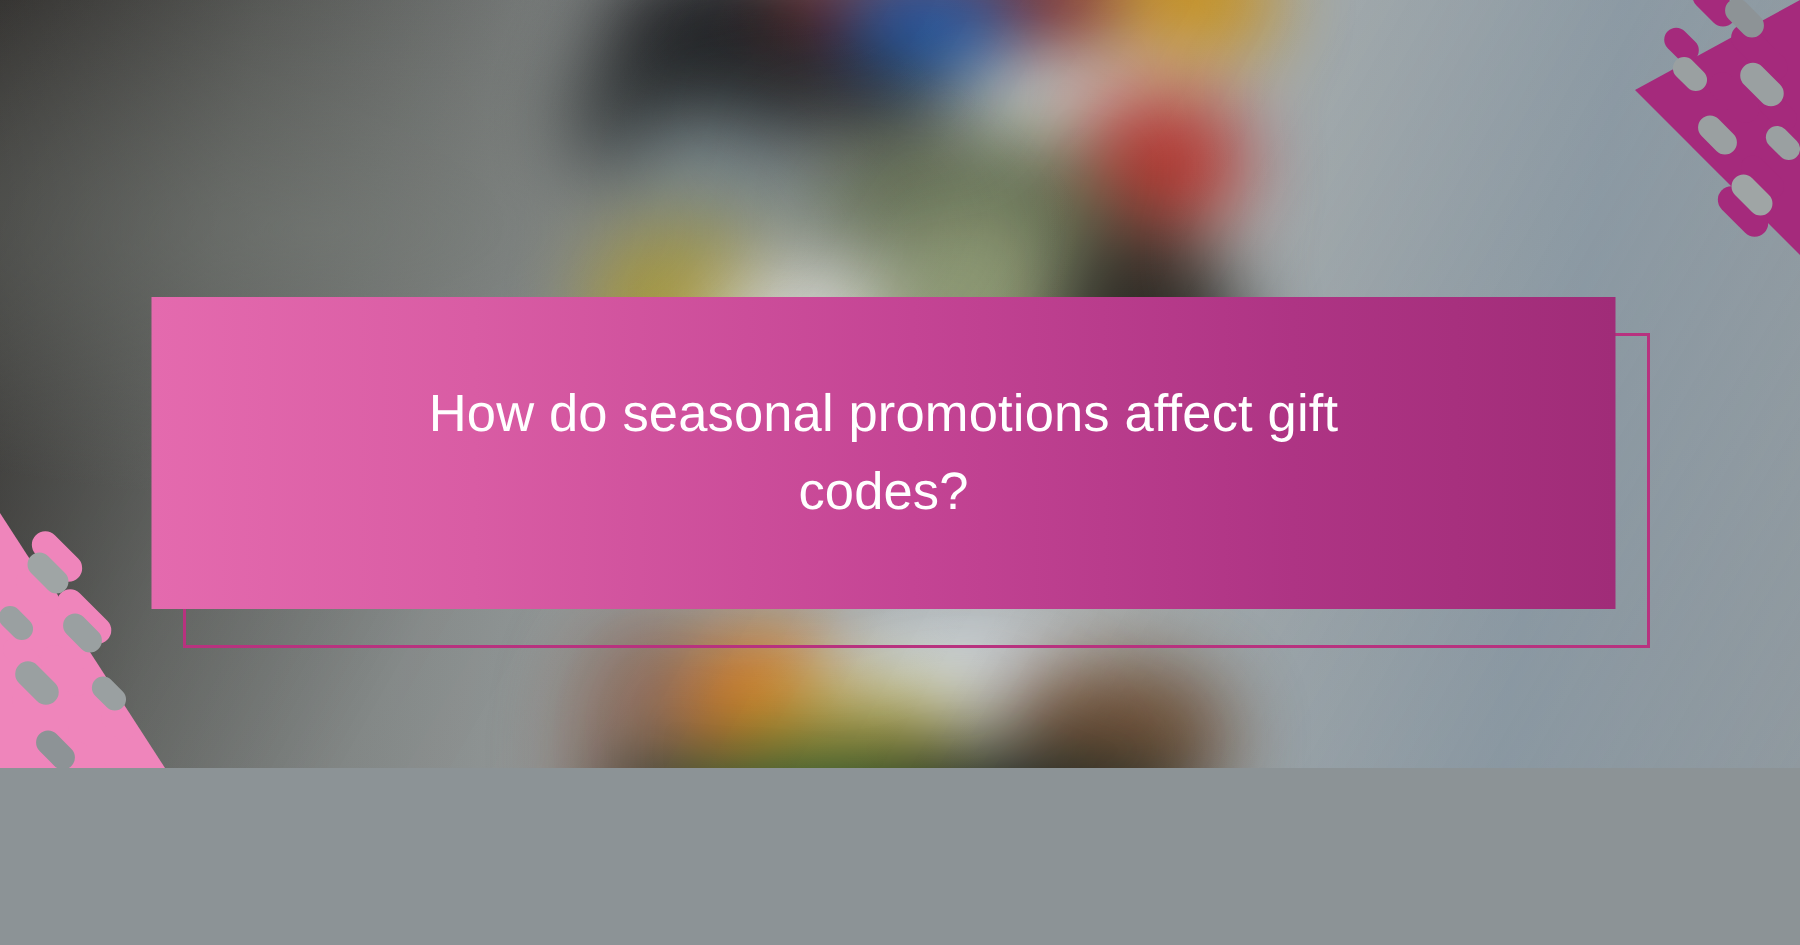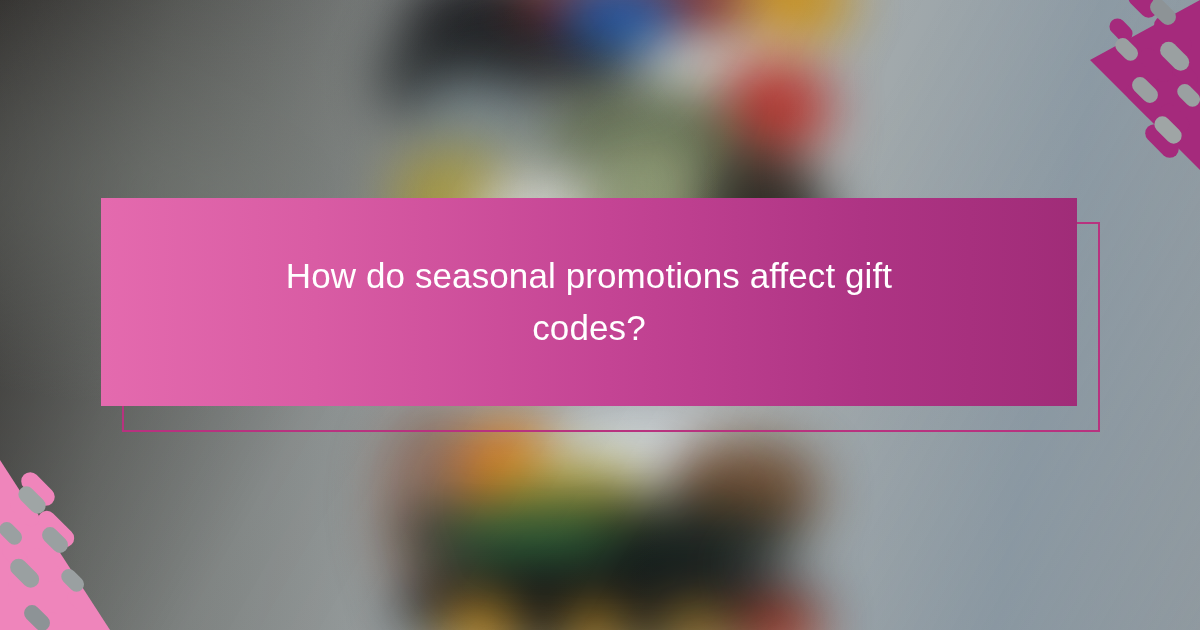--- a/index.html
+++ b/index.html
@@ -5,21 +5,21 @@
   * { margin:0; padding:0; box-sizing:border-box; }
   html, body {
     width:1200px; height:630px;
     overflow:hidden;
     background:#8c9396;
     font-family:"Liberation Sans", sans-serif;
   }
 
   #stage {
     position:relative;
-    width:1200px; height:630px;
+    width:1200px; height:512px;
     overflow:hidden;
     background:#c4b5fd;
     padding-left:24px;
   }
 
   
   .bg-layer {
     position:absolute; inset:0;
     overflow:hidden;
   }

